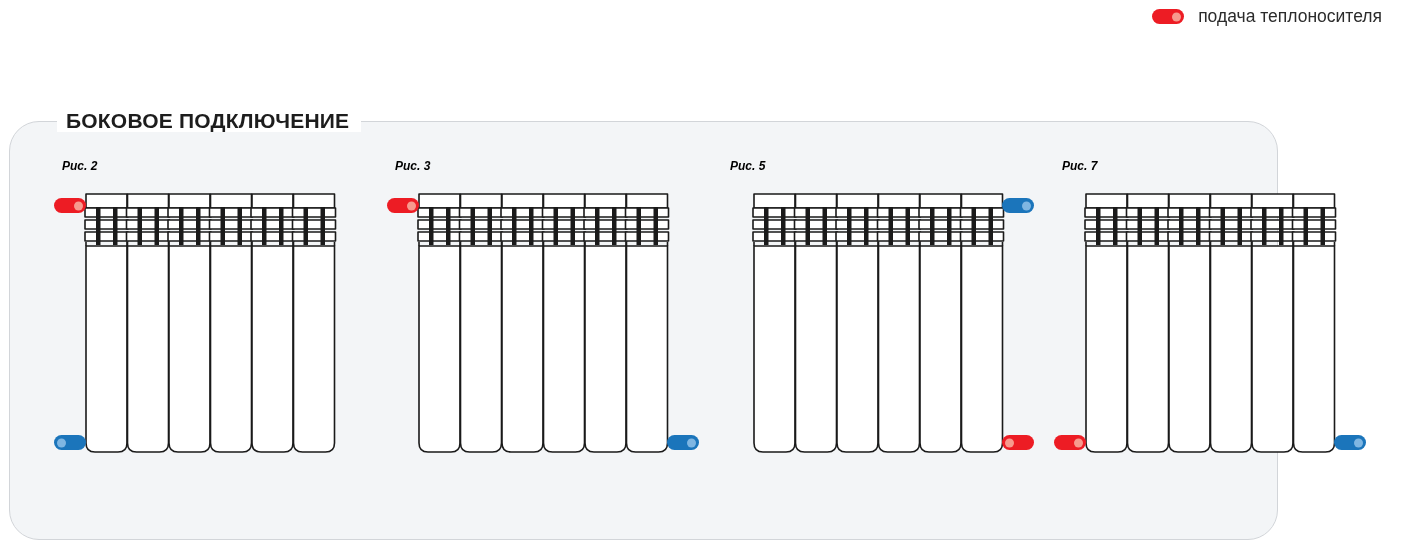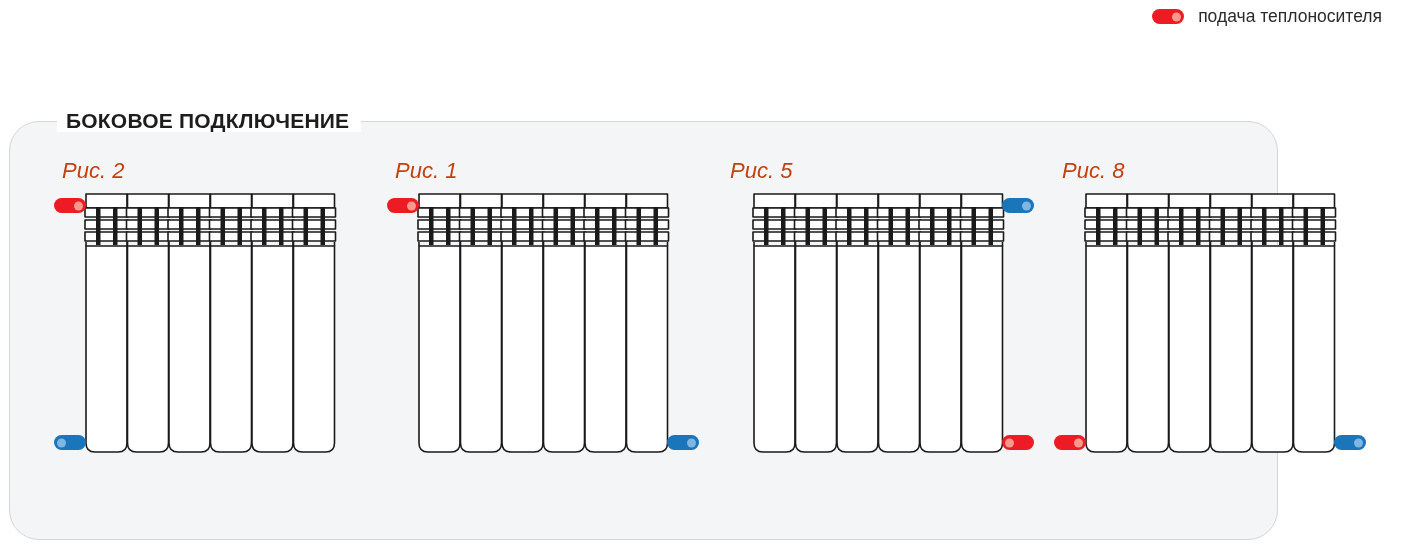--- a/index.html
+++ b/index.html
@@ -94,25 +94,26 @@
     inset: 0;
   }
   .figure {
     position: absolute;
     top: 38px;
   }
   .fig-label {
     position: absolute;
     top: 0;
     left: 0;
-    font-size: 22px;
+    font-size: 12px;
     font-style: italic;
-    color: #c2410c;
+    color: #000000;
     white-space: nowrap;
     line-height: 1;
+    font-weight: bold;
   }
 
   
   .rad-wrap {
     position: absolute;
     top: 32px;
     left: 22px;
     width: 246px;
     height: 262px;
   }
@@ -234,21 +235,21 @@
               <rect x="236.5" y="15" width="4.5" height="38" fill="#1a1a1a" stroke="none"></rect>
               <path d="M 209.5 50 L 209.5 54" stroke="#1a1a1a" fill="none"></path>
               <path d="M 250.5 50 L 250.5 54" stroke="#1a1a1a" fill="none"></path>
             </g>
           </svg>
           <span class="pill conn tl red"></span>
           <span class="pill conn bl blue"></span>
         </div>
       </div>
       <div class="figure" style="left: 385px;">
-        <div class="fig-label">Рис. 1</div>
+        <div class="fig-label">Рис. 3</div>
         <div class="rad-wrap">
           <svg class="rad-svg" width="253" height="262" viewBox="0 0 253 262" xmlns="http://www.w3.org/2000/svg">
             <g fill="#ffffff" stroke="#1a1a1a" stroke-width="1.6" stroke-linejoin="round">
               <path d="M 2 54
                   L 43 54
                   L 43 251
                   Q 43 260 34 260
                   L 11 260
                   Q 2 260 2 251 Z"></path>
               <rect x="2" y="2" width="41" height="14"></rect>
@@ -424,21 +425,21 @@
               <rect x="236.5" y="15" width="4.5" height="38" fill="#1a1a1a" stroke="none"></rect>
               <path d="M 209.5 50 L 209.5 54" stroke="#1a1a1a" fill="none"></path>
               <path d="M 250.5 50 L 250.5 54" stroke="#1a1a1a" fill="none"></path>
             </g>
           </svg>
           <span class="pill conn tr blue hl-right"></span>
           <span class="pill conn br red hl-left"></span>
         </div>
       </div>
       <div class="figure" style="left: 1052px;">
-        <div class="fig-label">Рис. 8</div>
+        <div class="fig-label">Рис. 7</div>
         <div class="rad-wrap">
           <svg class="rad-svg" width="253" height="262" viewBox="0 0 253 262" xmlns="http://www.w3.org/2000/svg">
             <g fill="#ffffff" stroke="#1a1a1a" stroke-width="1.6" stroke-linejoin="round">
               <path d="M 2 54
                   L 43 54
                   L 43 251
                   Q 43 260 34 260
                   L 11 260
                   Q 2 260 2 251 Z"></path>
               <rect x="2" y="2" width="41" height="14"></rect>

